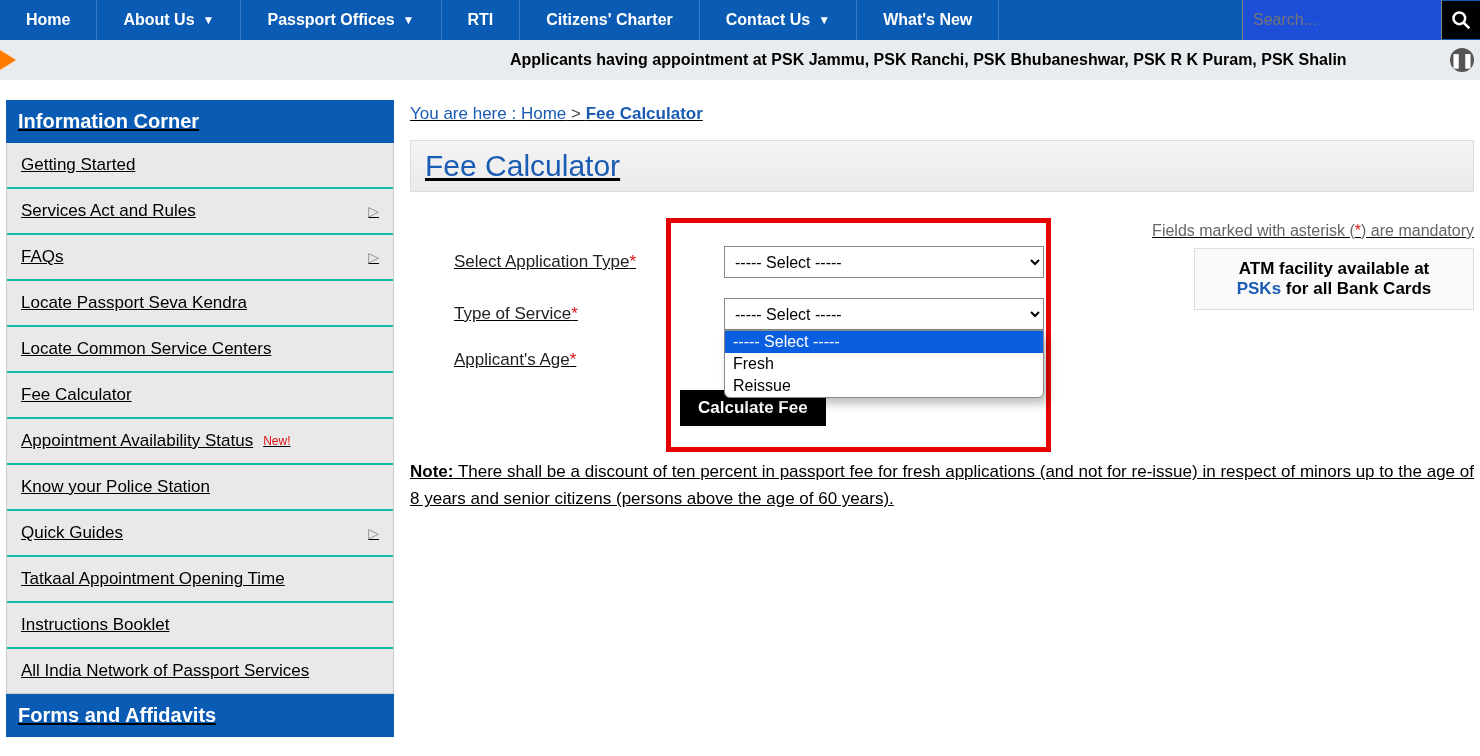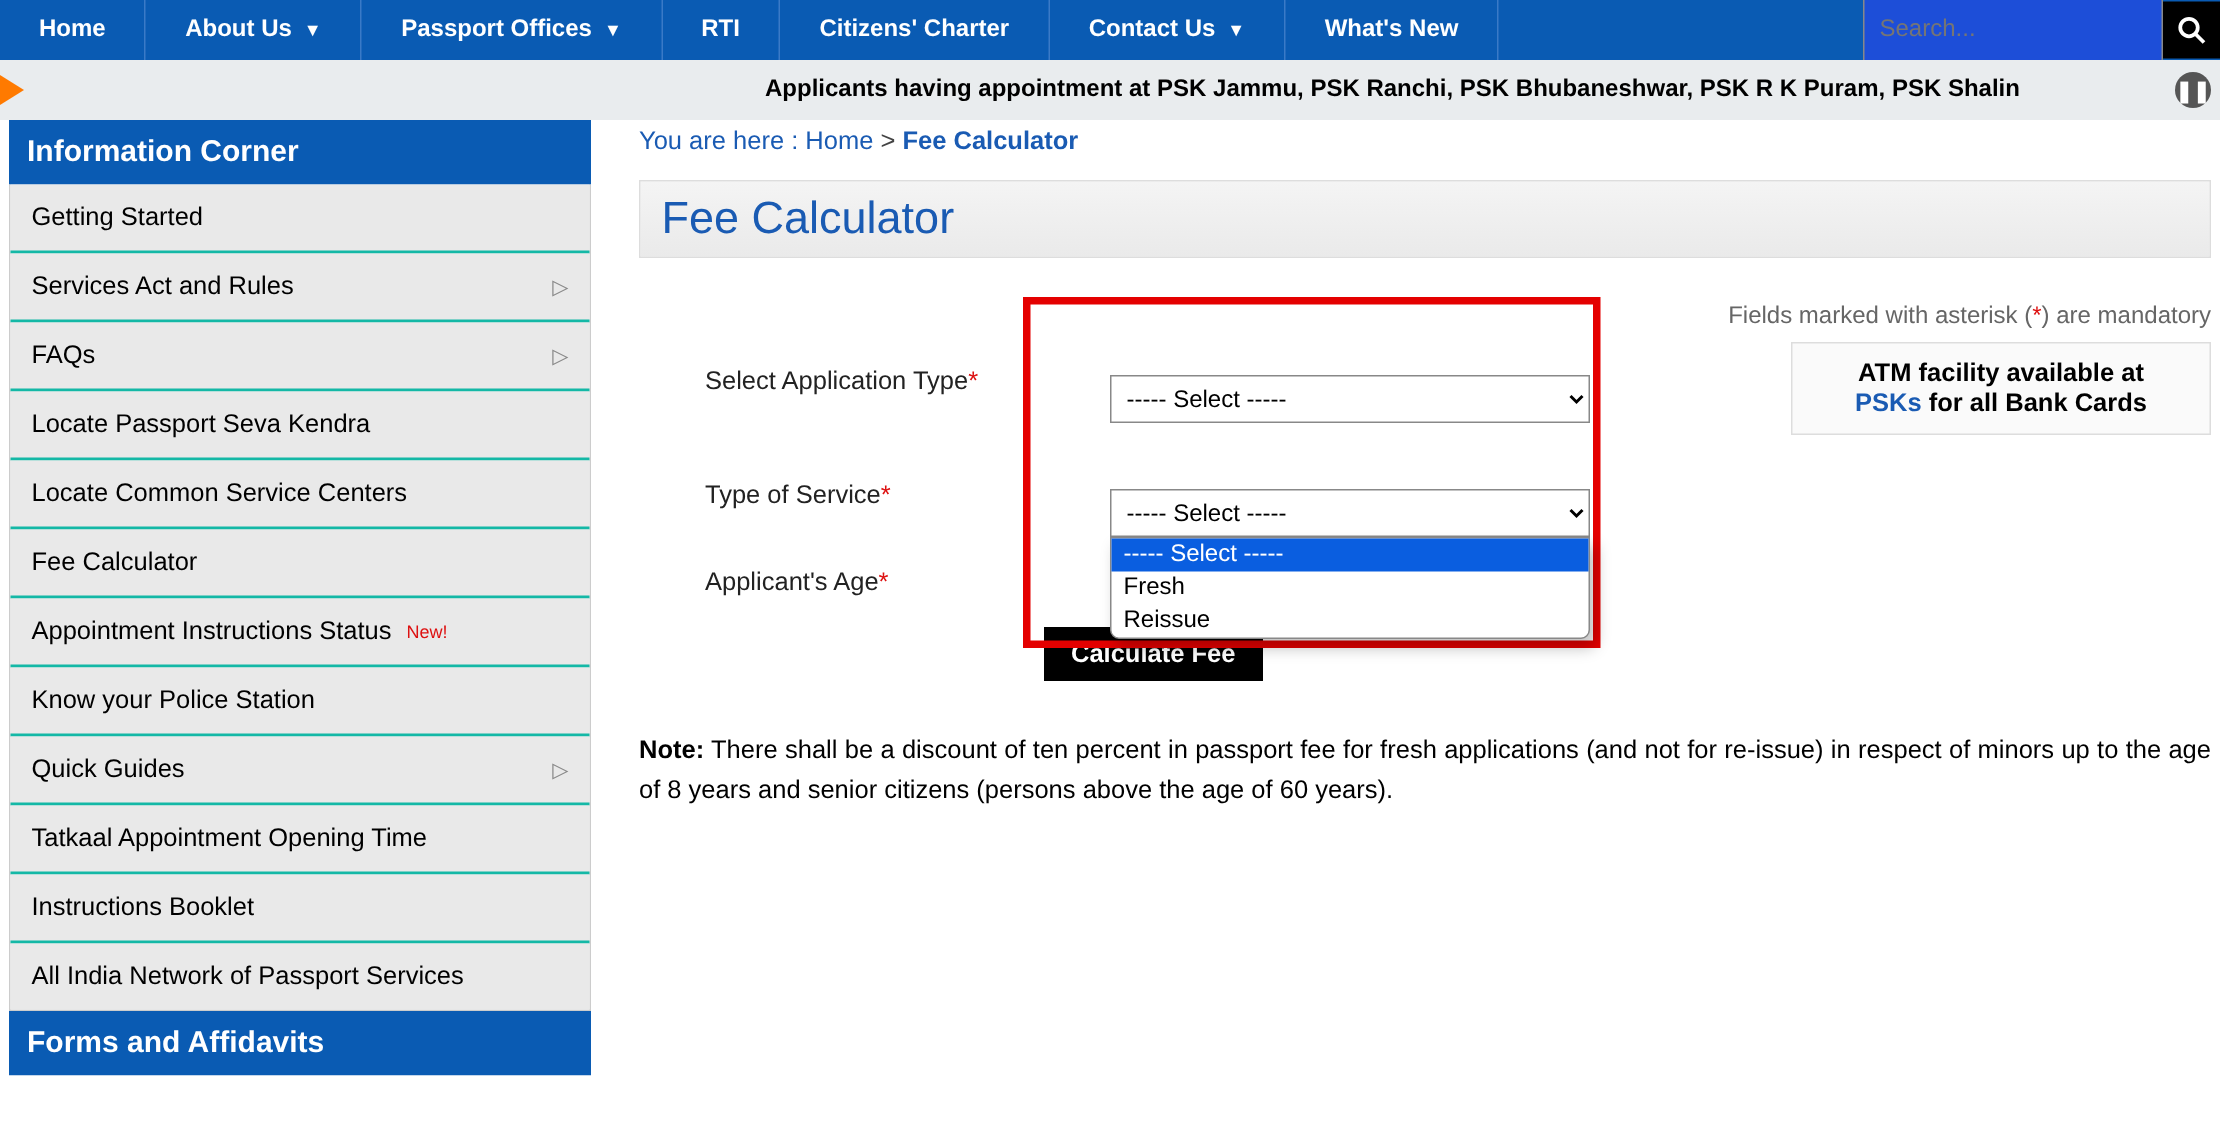--- a/index.html
+++ b/index.html
@@ -14,21 +14,21 @@
   .nav-search-btn { width: 38px; height: 38px; background: #000; display: flex; align-items: center; justify-content: center; cursor: pointer; }
   
   
   .marquee-bar { background: #e9ecee; height: 40px; display: flex; align-items: center; overflow: hidden; position: relative; padding: 0 30px 0 10px; }
   .marquee-arrow { width: 0; height: 0; border-top: 10px solid transparent; border-bottom: 10px solid transparent; border-left: 16px solid #ff7a00; position: absolute; left: 0; top: 10px; }
   .marquee-text { font-weight: bold; font-size: 16px; white-space: nowrap; margin-left: 500px; }
   .marquee-ctrl { position: absolute; right: 6px; top: 8px; width: 24px; height: 24px; border-radius: 50%; background: #555; display:flex; align-items:center; justify-content:center; }
   .marquee-ctrl span { color:#fff; font-size:14px; font-weight:bold; }
 
   
-  .container { display: flex; padding: 0 6px; gap: 32px; }
+  .container { display: flex; padding: 20px 6px; gap: 16px; text-decoration: underline; }
   .sidebar { width: 388px; }
   .side-head { background: #0a5bb3; color: #fff; font-weight: bold; font-size: 20px; padding: 10px 12px; }
   .side-list { border: 1px solid #ccc; border-top: none; }
   .side-item { background: #e9e9e9; border-bottom: 2px solid #14b8a6; padding: 12px 14px; font-size: 17px; cursor: pointer; display: flex; align-items: center; justify-content: space-between; }
   .side-item:last-child { border-bottom: none; }
   .side-arrow { color: #888; font-size: 14px; }
   .new-pill { color: #d11; font-size: 12px; margin-left: 10px; }
 
   
   .content { flex: 1; }
@@ -40,21 +40,21 @@
   .mandatory-note { text-align: right; color: #666; font-size: 16px; }
   .mandatory-note .ast { color: #d11; }
   .atm-box { float: right; border: 1px solid #ddd; background: #fafafa; padding: 10px 20px; width: 280px; text-align: center; font-size: 17px; font-weight: bold; margin-top: 8px; }
   .atm-box a { color: #1a5bb3; text-decoration: none; }
 
   .form-area { position: relative; margin-top: 6px; }
   .redbox { position: absolute; border: 5px solid #e40000; left: 256px; top: -28px; width: 385px; height: 234px; pointer-events: none; }
   .form-row { display: flex; align-items: center; margin-bottom: 20px; }
   .form-row label { width: 270px; font-size: 17px; color: #222; margin-left: 44px; }
   .form-row .ast { color: #d11; }
-  .select-wrap { position: relative; margin-top: 24px; }
+  .select-wrap { position: relative; }
   select.combo { width: 320px; height: 32px; font-size: 16px; padding: 2px 6px; border: 1px solid #888; background: #fff; }
   .dropdown-list { position: absolute; top: 32px; left: 0; width: 320px; border: 1px solid #888; background: #fff; z-index: 10; box-shadow: 4px 6px 10px rgba(0,0,0,.25); border-radius: 0 0 6px 6px; }
   .dropdown-list .opt { padding: 2px 8px; font-size: 16px; }
   .dropdown-list .opt.selected { background: #0a5ee0; color: #fff; }
   .calc-btn { background: #000000; color: #fff; border: none; padding: 8px 18px; font-size: 17px; font-weight: bold; cursor: pointer; margin-left: 270px; }
   .note { font-size: 17px; line-height: 1.6; margin-top: 32px; text-align: justify; }
   .note b { font-weight: bold; }
 
   svg { display: block; }
 </style>
@@ -125,21 +125,21 @@
           <span>Locate Passport Seva Kendra</span>
         </div>
       <div class="side-item">
           <span>Locate Common Service Centers</span>
         </div>
       <div class="side-item">
           <span>Fee Calculator</span>
         </div>
       <div class="side-item">
           <span style="display:flex;align-items:center">
-            <span>Appointment Instructions Status</span>
+            <span>Appointment Availability Status</span>
             <span class="new-pill">New!</span>
           </span>
         </div>
       <div class="side-item">
           <span>Know your Police Station</span>
         </div>
       <div class="side-item">
           <span>Quick Guides</span>
           <span class="side-arrow">▷</span>
         </div>

